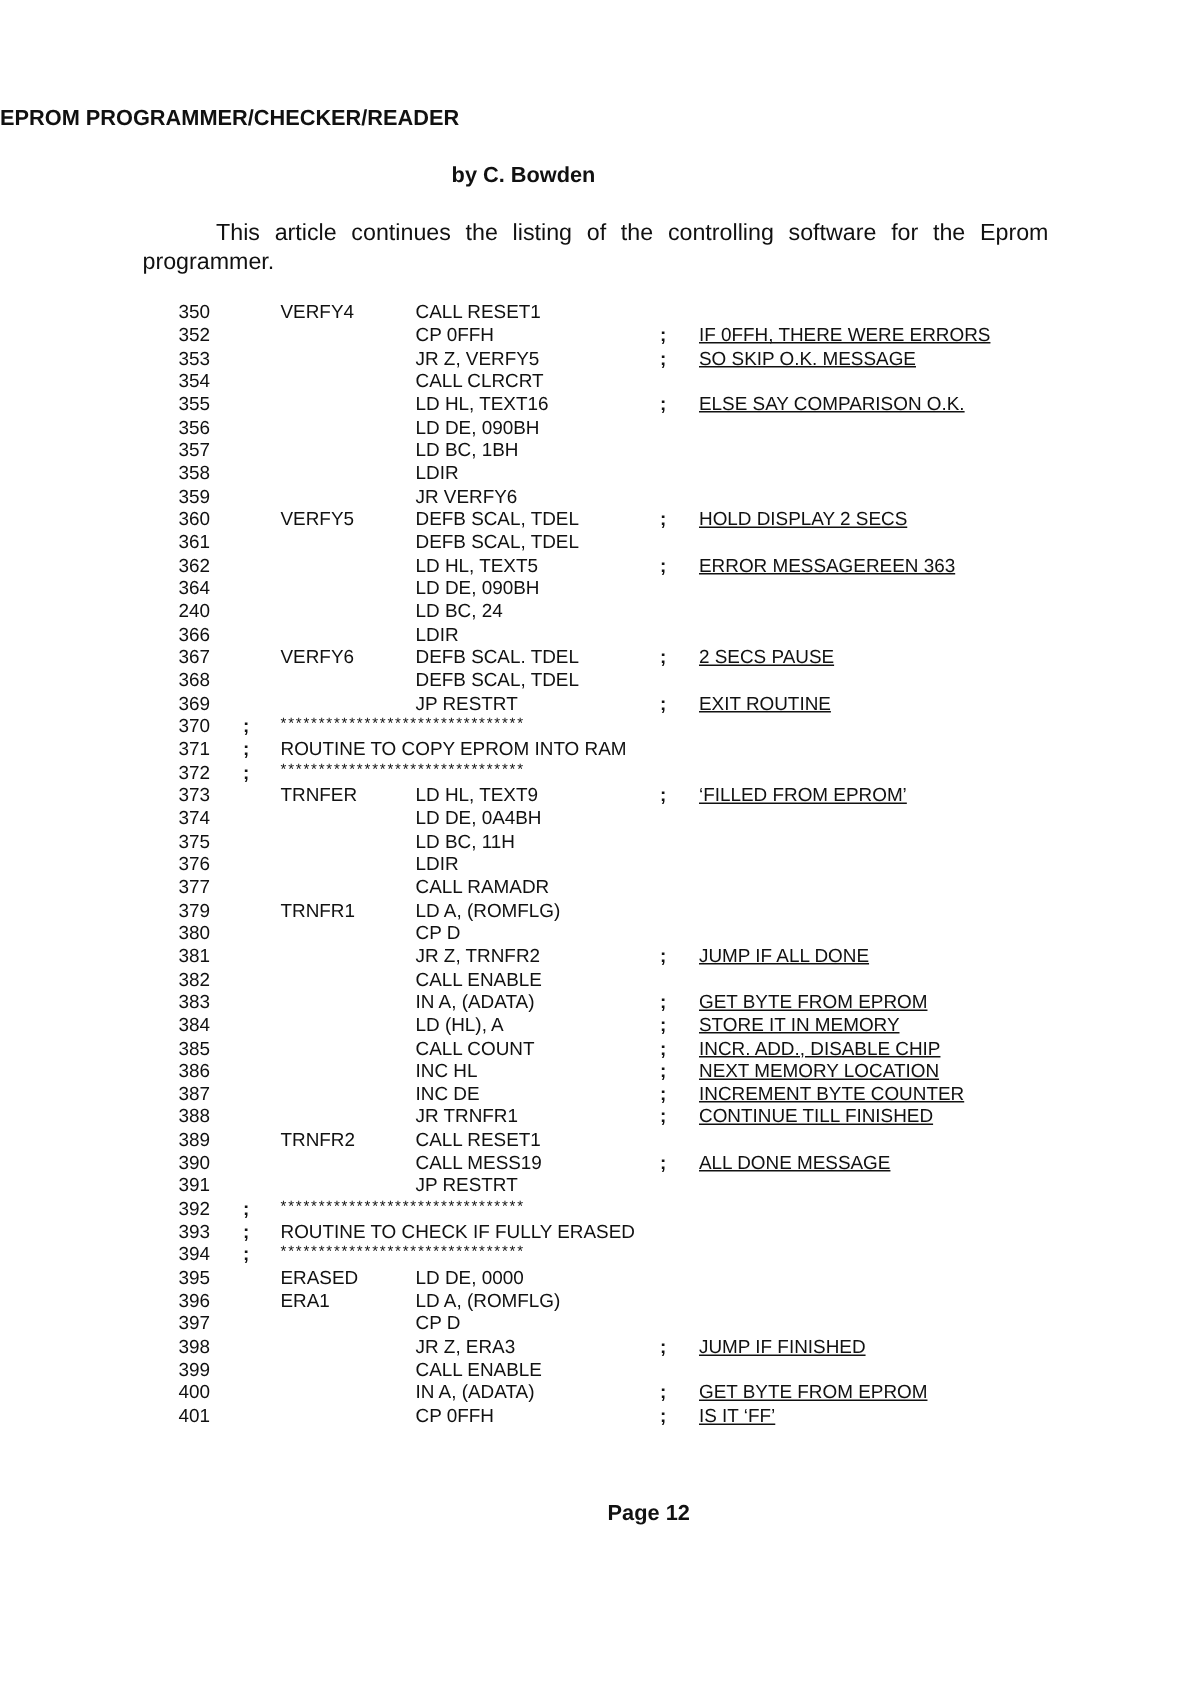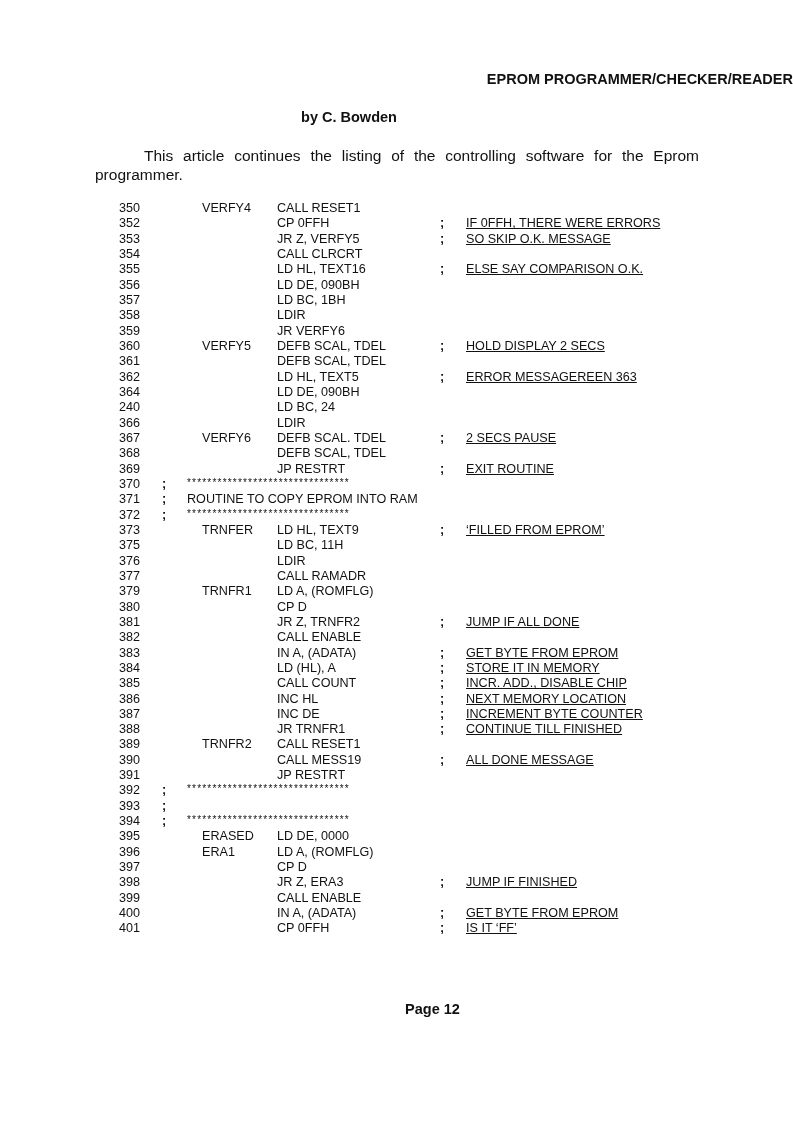--- a/index.html
+++ b/index.html
@@ -13,21 +13,21 @@
       position: relative;
       font-family: "Liberation Sans", sans-serif;
       color: #111111;
       overflow: hidden;
     }
     .title {
       position: absolute;
       top: 71px;
       left: 0;
       width: 793px;
-      text-align: right;
+      text-align: left;
       font-weight: bold;
       font-size: 14.5px;
       letter-spacing: 0px;
     }
     .byline {
       position: absolute;
       top: 109px;
       left: 0;
       width: 698px;
       text-align: center;
@@ -58,21 +58,21 @@
       font-size: 12.6px;
       line-height: 15.33px;
       white-space: nowrap;
     }
     .row span {
       position: absolute;
       top: 0;
     }
     .c-num { left: 119px; }
     .c-semi-left { left: 162px; font-weight: bold; }
-    .c-label { left: 187px; margin-left: 15px; }
+    .c-label { left: 187px; }
     .c-instr { left: 277px; }
     .c-semi { left: 440px; font-weight: bold; }
     .c-comment { left: 466px; text-decoration: underline; }
     .c-banner { left: 187px; }
     .stars {
       letter-spacing: 1.2px;
       font-size: 10px;
       top: -2px !important;
     }
     .page-footer {
@@ -236,20 +236,27 @@
       <span class="c-banner stars">********************************</span>
     </div>
     <div class="row">
       <span class="c-num">373</span>
       <span class="c-label">TRNFER</span>
       <span class="c-instr">LD HL, TEXT9</span>
       <span class="c-semi">;</span>
       <span class="c-comment">‘FILLED FROM EPROM’</span>
     </div>
     <div class="row">
+      <span class="c-num">374</span>
+      <span class="c-label"></span>
+      <span class="c-instr">LD DE, 0A4BH</span>
+      <span class="c-semi"></span>
+      <span class="c-comment"></span>
+    </div>
+    <div class="row">
       <span class="c-num">375</span>
       <span class="c-label"></span>
       <span class="c-instr">LD BC, 11H</span>
       <span class="c-semi"></span>
       <span class="c-comment"></span>
     </div>
     <div class="row">
       <span class="c-num">376</span>
       <span class="c-label"></span>
       <span class="c-instr">LDIR</span>
@@ -355,20 +362,21 @@
       <span class="c-comment"></span>
     </div>
     <div class="row">
       <span class="c-num">392</span>
       <span class="c-semi-left">;</span>
       <span class="c-banner stars">********************************</span>
     </div>
     <div class="row">
       <span class="c-num">393</span>
       <span class="c-semi-left">;</span>
+      <span class="c-banner">ROUTINE TO CHECK IF FULLY ERASED</span>
     </div>
     <div class="row">
       <span class="c-num">394</span>
       <span class="c-semi-left">;</span>
       <span class="c-banner stars">********************************</span>
     </div>
     <div class="row">
       <span class="c-num">395</span>
       <span class="c-label">ERASED</span>
       <span class="c-instr">LD DE, 0000</span>

